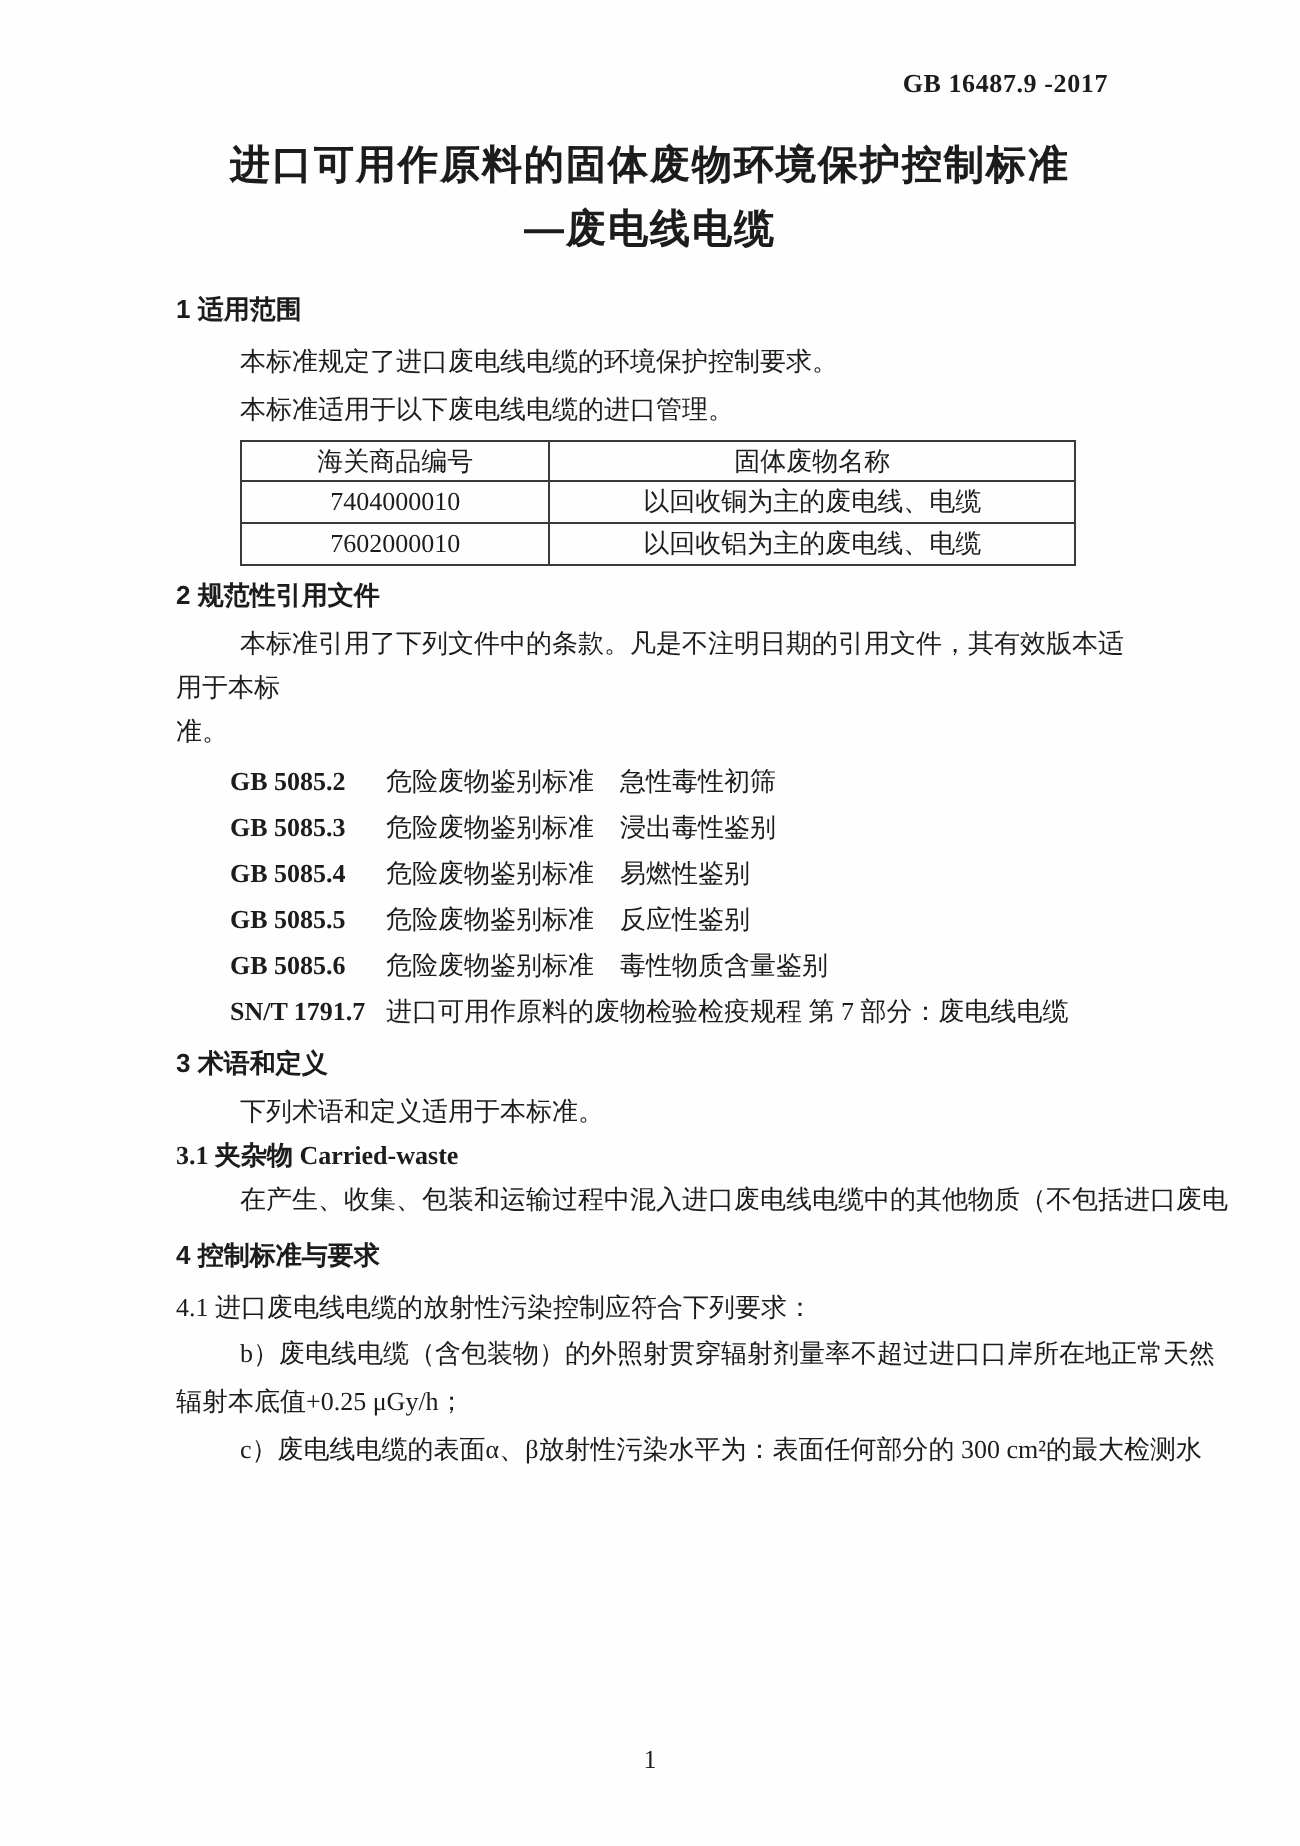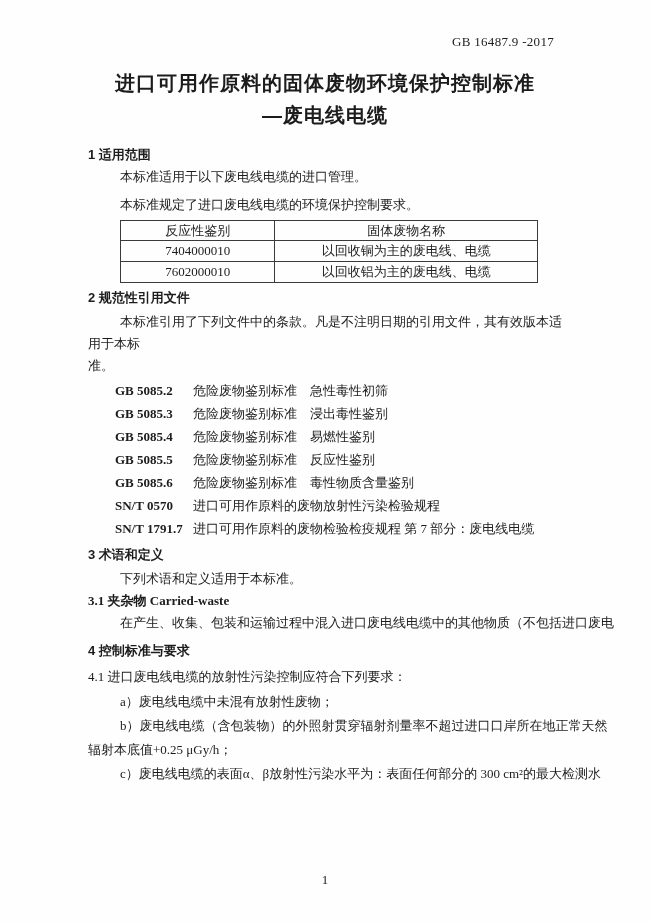--- a/index.html
+++ b/index.html
@@ -18,21 +18,21 @@
     overflow: hidden;
     box-sizing: border-box;
   }
   .content {
     padding: 0 88px 0 88px;
   }
   .doc-number {
     position: absolute;
     top: 34px;
     right: 96px;
-    font-weight: normal;
+    font-weight: bold;
     font-size: 13px;
     letter-spacing: 0.3px;
   }
   .title-line1 {
     margin-top: 68px;
     line-height: 30px;
     text-align: center;
     font-family: "Liberation Sans", "DejaVu Sans", sans-serif;
     font-weight: bold;
     font-size: 20px;
@@ -125,27 +125,27 @@
 <div class="page">
 
   <div class="doc-number">GB 16487.9 -2017</div>
 
   <div class="content">
 
     <div class="title-line1">进口可用作原料的固体废物环境保护控制标准</div>
     <div class="title-line2">—废电线电缆</div>
 
     <div class="sec-heading h-s1">1 适用范围</div>
+    <div class="para indent mt6">本标准规定了进口废电线电缆的环境保护控制要求。</div>
     <div class="para indent">本标准适用于以下废电线电缆的进口管理。</div>
-    <div class="para indent mt6">本标准规定了进口废电线电缆的环境保护控制要求。</div>
 
     <table class="codes-table">
       <thead>
         <tr>
-          <th class="col-code">反应性鉴别</th>
+          <th class="col-code">海关商品编号</th>
           <th class="col-name">固体废物名称</th>
         </tr>
       </thead>
       <tbody>
         <tr>
           <td>7404000010</td>
           <td>以回收铜为主的废电线、电缆</td>
         </tr>
         <tr>
           <td>7602000010</td>
@@ -157,32 +157,30 @@
     <div class="sec-heading h-s2">2 规范性引用文件</div>
     <div class="para indent mt4">本标准引用了下列文件中的条款。凡是不注明日期的引用文件，其有效版本适用于本标</div>
     <div class="para" style="margin-top:0;">准。</div>
 
     <ul class="ref-list">
       <li><span class="ref-code">GB 5085.2</span><span>危险废物鉴别标准　急性毒性初筛</span></li>
       <li><span class="ref-code">GB 5085.3</span><span>危险废物鉴别标准　浸出毒性鉴别</span></li>
       <li><span class="ref-code">GB 5085.4</span><span>危险废物鉴别标准　易燃性鉴别</span></li>
       <li><span class="ref-code">GB 5085.5</span><span>危险废物鉴别标准　反应性鉴别</span></li>
       <li><span class="ref-code">GB 5085.6</span><span>危险废物鉴别标准　毒性物质含量鉴别</span></li>
-      <li><span class="ref-code">SN/T 0570</span><span>进口可用作原料的废物放射性污染检验规程</span></li>
       <li><span class="ref-code">SN/T 1791.7</span><span>进口可用作原料的废物检验检疫规程 第 7 部分：废电线电缆</span></li>
     </ul>
 
     <div class="sec-heading h-s3">3 术语和定义</div>
     <div class="para indent mt4">下列术语和定义适用于本标准。</div>
     <div class="sub-heading">3.1 夹杂物 Carried-waste</div>
     <div class="ln indent">在产生、收集、包装和运输过程中混入进口废电线电缆中的其他物质（不包括进口废电</div>
 
     <div class="sec-heading h-s4">4 控制标准与要求</div>
     <div class="para mt6">4.1 进口废电线电缆的放射性污染控制应符合下列要求：</div>
-    <div class="item-ln indent" style="margin-top:2px;">a）废电线电缆中未混有放射性废物；</div>
     <div class="item-ln indent">b）废电线电缆（含包装物）的外照射贯穿辐射剂量率不超过进口口岸所在地正常天然</div>
     <div class="item-ln">辐射本底值+0.25 μGy/h；</div>
     <div class="item-ln indent">c）废电线电缆的表面α、β放射性污染水平为：表面任何部分的 300 cm²的最大检测水</div>
 
   </div>
 
   <div class="page-number">1</div>
 
 </div>
 

